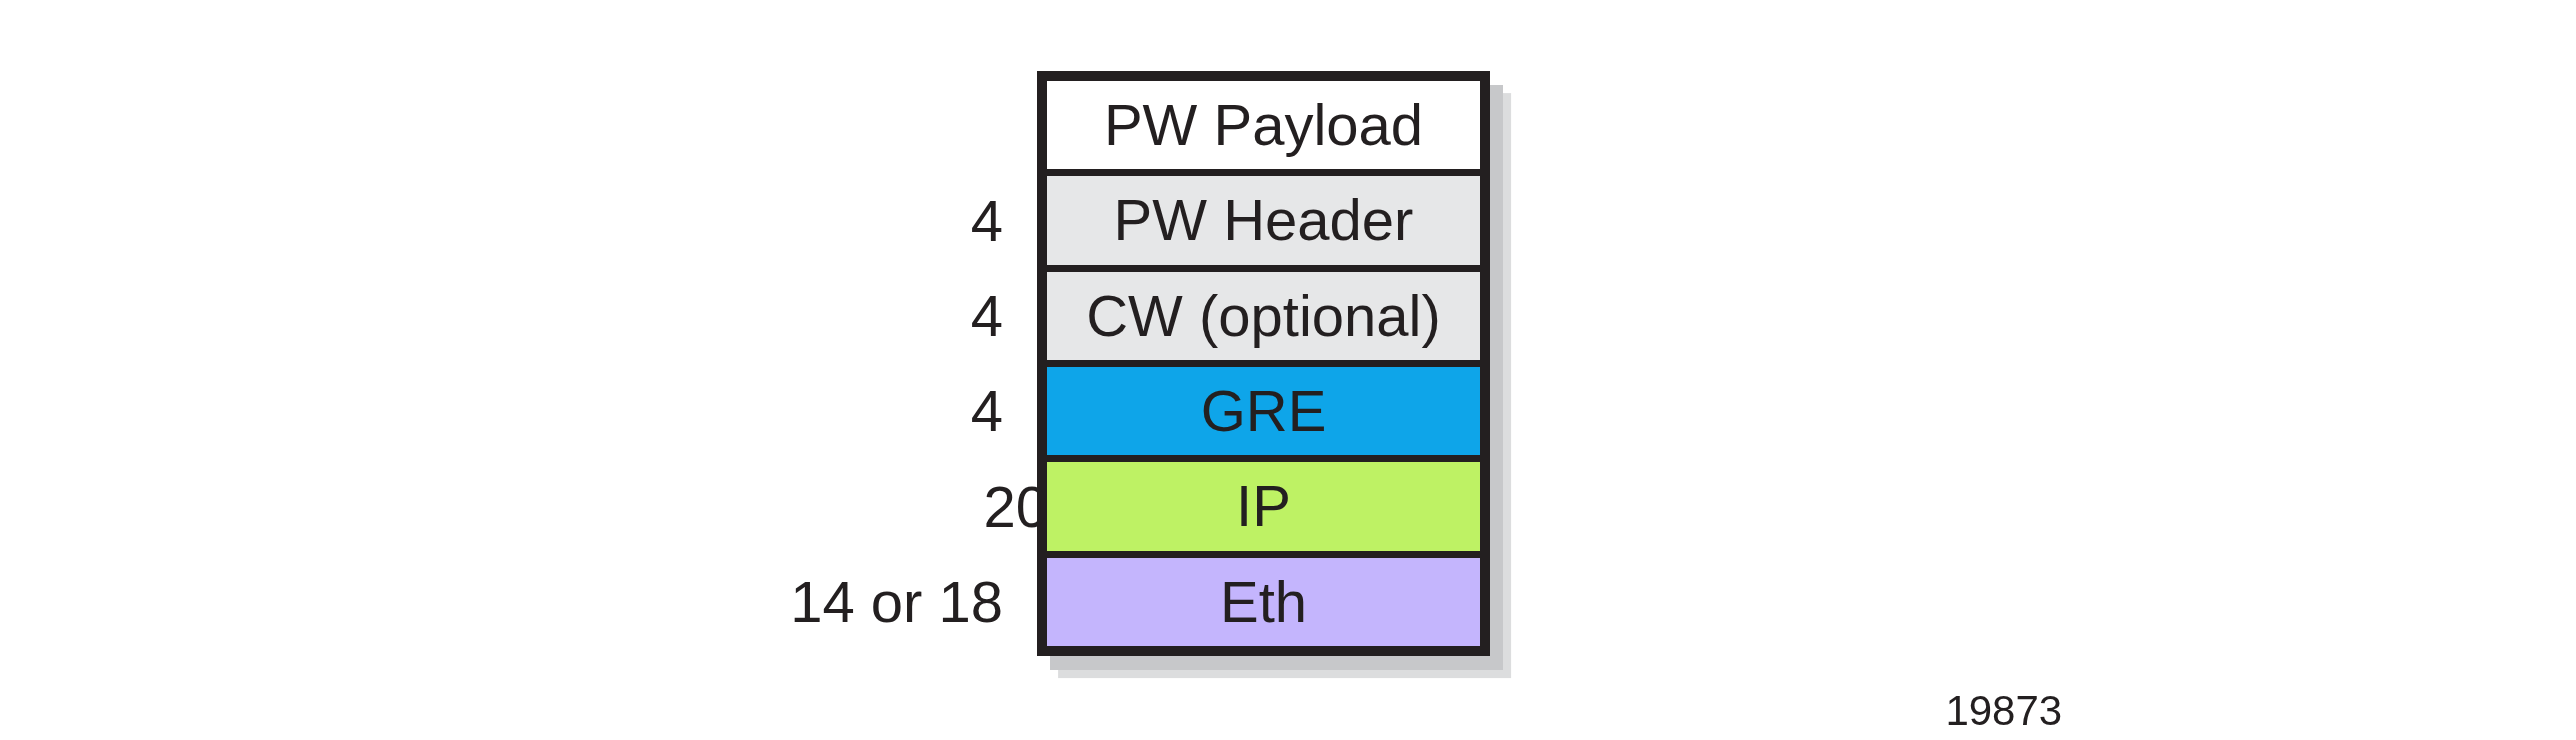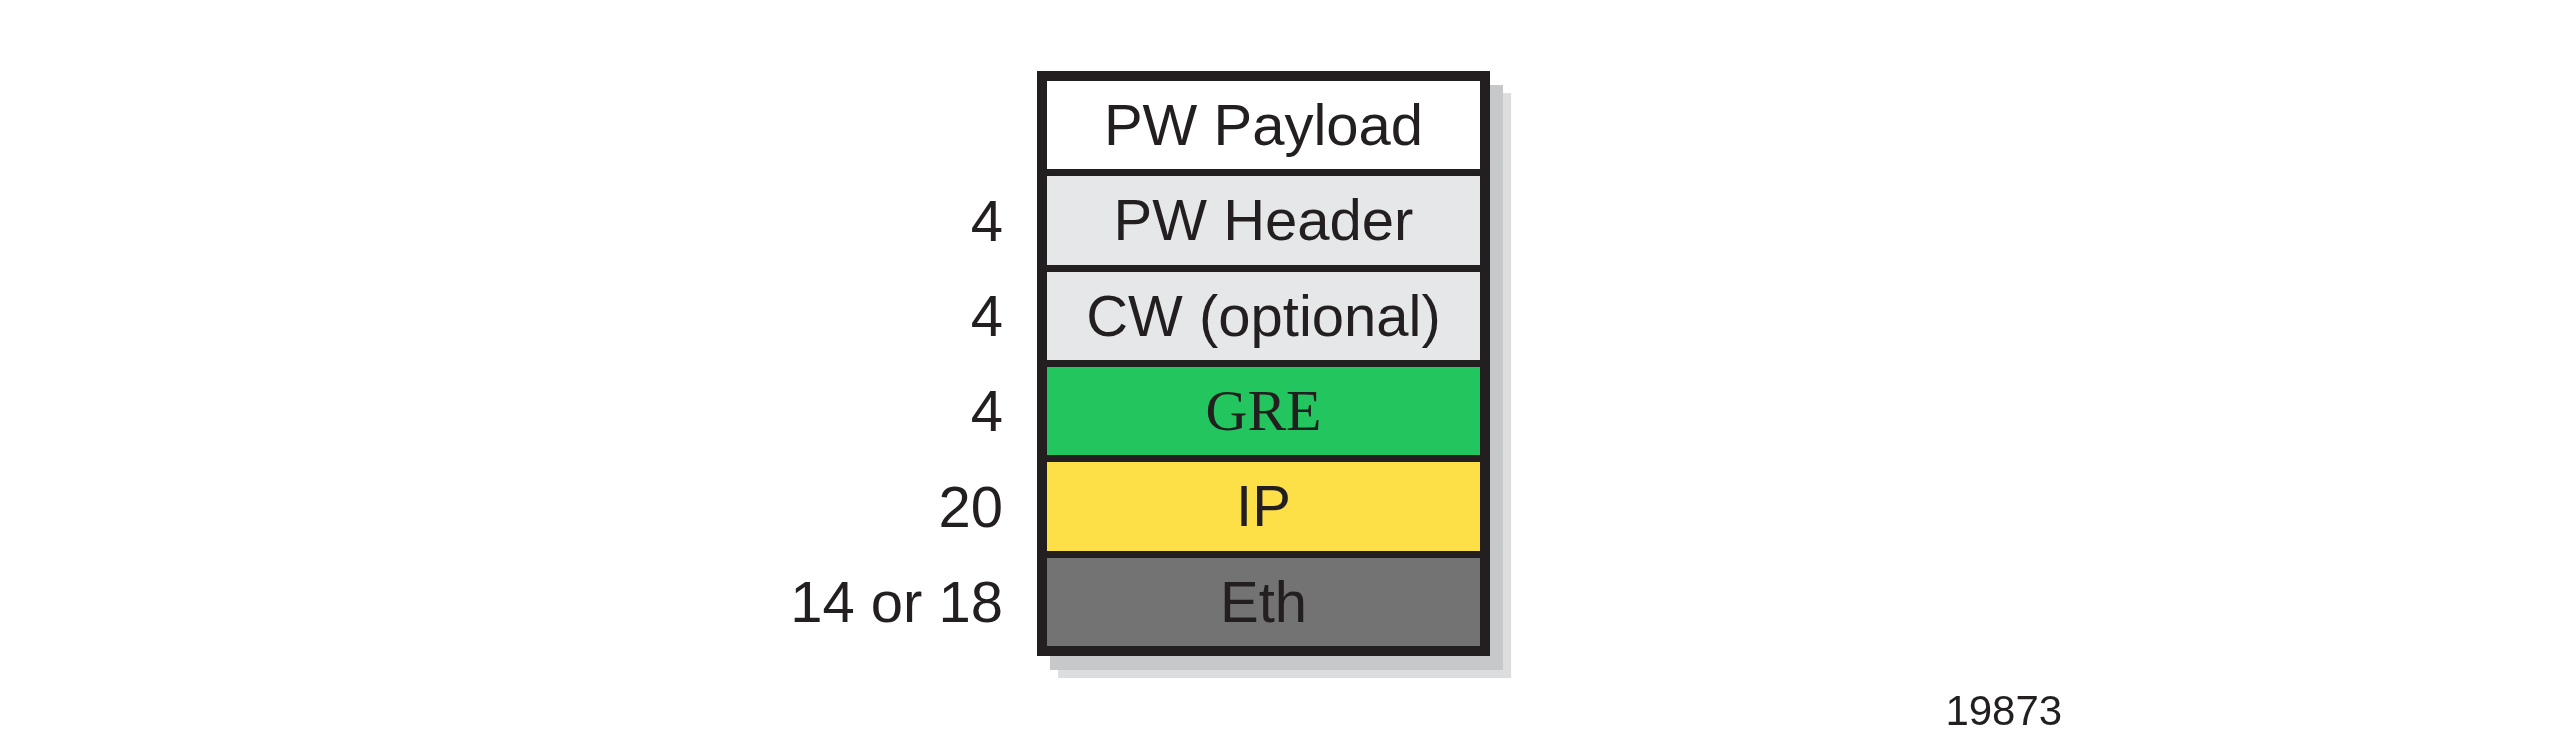--- a/index.html
+++ b/index.html
@@ -58,21 +58,21 @@
     width: 1003px;
     text-align: right;
     font-size: 58px;
     line-height: 58px;
     color: var(--ink);
     white-space: nowrap;
   }
   .size-label.s1 { top: 192px; }
   .size-label.s2 { top: 287px; }
   .size-label.s3 { top: 382px; }
-  .size-label.s4 { top: 478px; }
+  .size-label.s4 { top: 478px; margin-left: 45px; }
   .size-label.s5 { top: 573px; padding-left: 24px; }
   
   .figure-number {
     position: absolute;
     right: 1.8px;
     bottom: 8.1px;
     font-size: 42px;
     line-height: 1;
     color: var(--ink);
   }
@@ -87,27 +87,27 @@
   <div class="stack-box">
     <div class="row" style="background: rgb(255, 255, 255);">
       <span>PW Payload</span>
     </div>
     <div class="row" style="background: rgb(230, 231, 232);">
       <span>PW Header</span>
     </div>
     <div class="row" style="background: rgb(230, 231, 232);">
       <span>CW (optional)</span>
     </div>
-    <div class="row" style="background: #22c55e; font-family: Liberation Serif, serif;">
+    <div class="row" style="background: #0ea5e9;">
       <span>GRE</span>
     </div>
-    <div class="row" style="background: #fde047;">
+    <div class="row" style="background: #bef264;">
       <span>IP</span>
     </div>
-    <div class="row" style="background: #737373;">
+    <div class="row" style="background: #c4b5fd;">
       <span>Eth</span>
     </div>
   </div>
 
   <div class="size-label s1">4</div>
   <div class="size-label s2">4</div>
   <div class="size-label s3">4</div>
   <div class="size-label s4">20</div>
   <div class="size-label s5">14 or 18</div>
 

